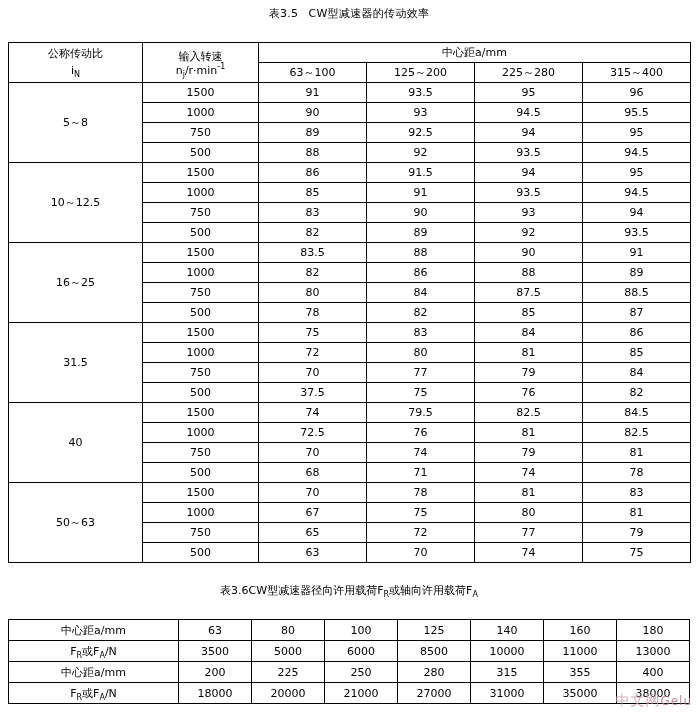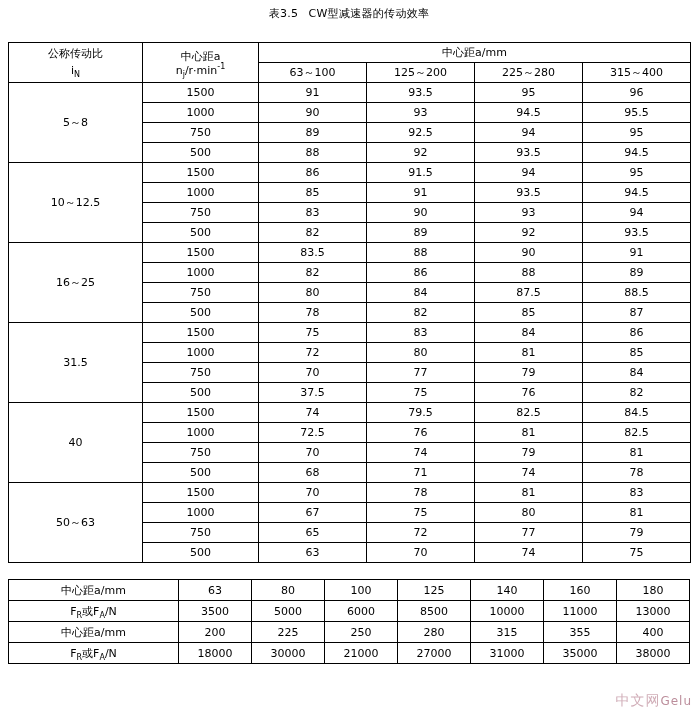--- a/index.html
+++ b/index.html
@@ -89,21 +89,21 @@
         <col class="dist-cell">
         <col class="dist-cell">
     </colgroup>
     <thead>
       <tr>
         <td rowspan="2" class="hdr-ratio">
           <div>公称传动比</div>
           <div><span>i</span><sub>N</sub></div>
         </td>
         <td rowspan="2">
-          <div>中心距a</div>
+          <div>输入转速</div>
           <div><span>n</span><sub>j</sub><span>/r·min</span><sup>-1</sup></div>
         </td>
         <td colspan="4">中心距a/mm</td>
       </tr>
       <tr>
         <td>63～100</td>
         <td>125～200</td>
         <td>225～280</td>
         <td>315～400</td>
       </tr>
@@ -288,20 +288,23 @@
         <td>70</td>
         <td>74</td>
         <td>75</td>
       </tr>
     </tbody>
   </table>
 
   <div class="note">
   </div>
 
+  <div class="caption2">
+    <span class="num">表3.6</span><span>CW型减速器径向许用载荷F</span><sub>R</sub><span>或轴向许用载荷F</span><sub>A</sub>
+  </div>
 
   <table class="small">
     <colgroup>
       <col class="small-head">
         <col>
         <col>
         <col>
         <col>
         <col>
         <col>
@@ -334,21 +337,21 @@
         <td>225</td>
         <td>250</td>
         <td>280</td>
         <td>315</td>
         <td>355</td>
         <td>400</td>
       </tr>
       <tr>
         <td><span>F</span><sub>R</sub><span>或F</span><sub>A</sub><span>/N</span></td>
         <td>18000</td>
-        <td>30000</td>
+        <td>20000</td>
         <td>21000</td>
         <td>27000</td>
         <td>31000</td>
         <td>35000</td>
         <td>38000</td>
       </tr>
     </tbody>
   </table>
 
   <div class="wm"><span class="cn">中文网</span><span>Gelu</span></div>

